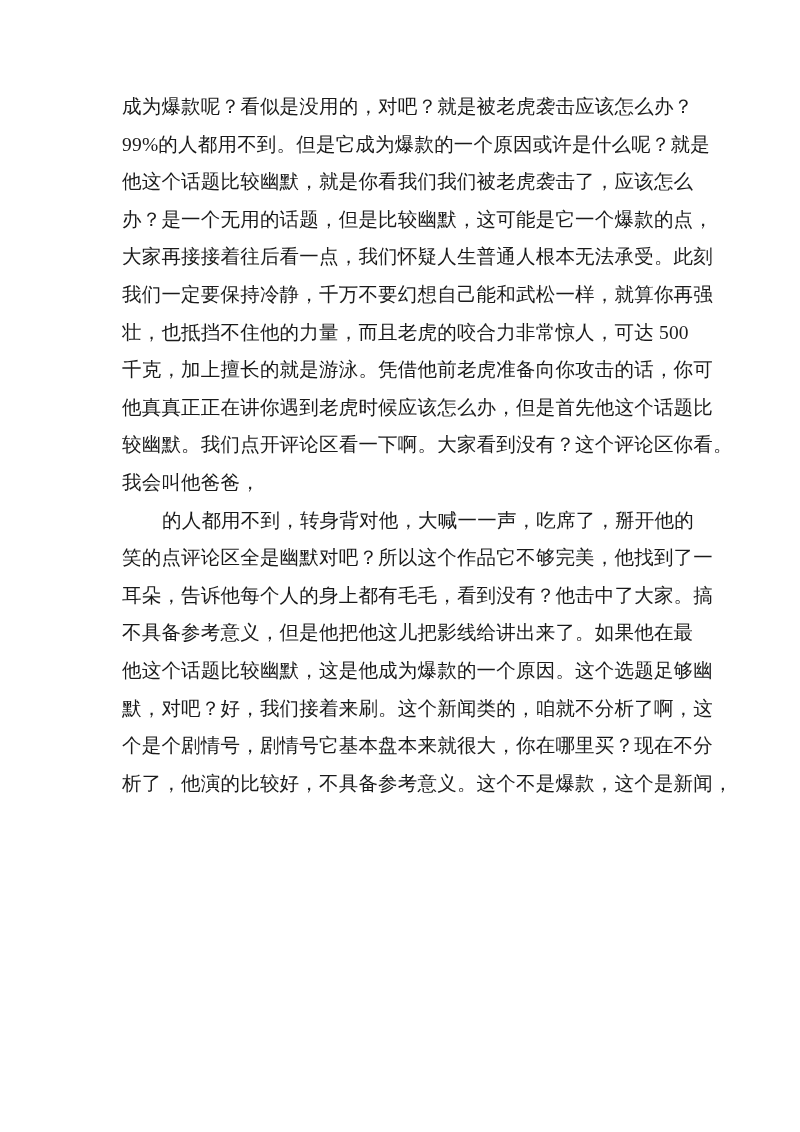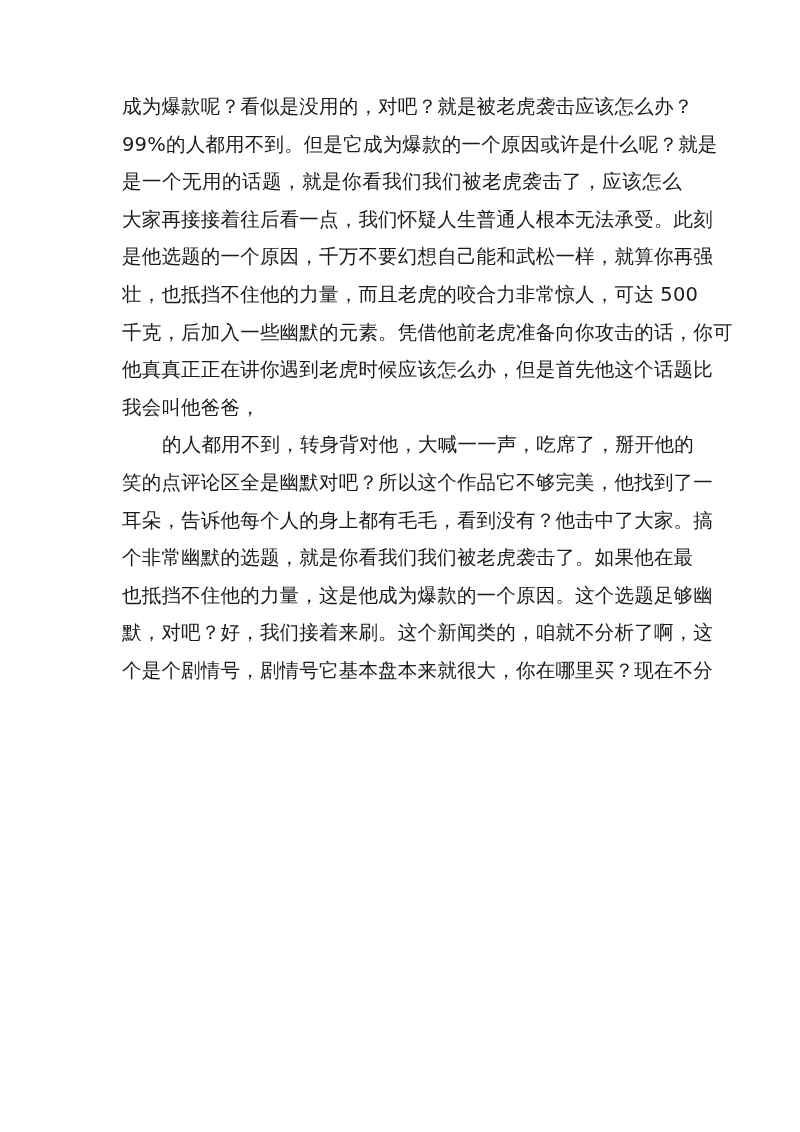--- a/index.html
+++ b/index.html
@@ -11,40 +11,43 @@
     width: 560px;
     font-family: "DejaVu Sans", "Liberation Sans", sans-serif;
     font-size: 19.5px;
     line-height: 37.6px;
     color: #1a1a1a;
     text-align: justify;
     text-justify: inter-character;
     letter-spacing: 0.2px;
   }
   .para { margin: 0; }
-  .line { display: block; white-space: nowrap; text-align-last: justify; text-align: justify; }
+  .line { display: block; white-space: nowrap; text-align-last: justify; text-align: justify; font-family: Liberation Serif, serif; }
   .line.last { text-align-last: left; }
 </style>
 </head>
 <body>
 
 <div class="page">
   <p class="para">
     <span class="line">成为爆款呢？看似是没用的，对吧？就是被老虎袭击应该怎么办？</span>
     <span class="line">99%的人都用不到。但是它成为爆款的一个原因或许是什么呢？就是</span>
-    <span class="line">是一个无用的话题，就是你看我们我们被老虎袭击了，应该怎么</span>
+    <span class="line">他这个话题比较幽默，就是你看我们我们被老虎袭击了，应该怎么</span>
+    <span class="line">办？是一个无用的话题，但是比较幽默，这可能是它一个爆款的点，</span>
     <span class="line">大家再接接着往后看一点，我们怀疑人生普通人根本无法承受。此刻</span>
-    <span class="line">是他选题的一个原因，千万不要幻想自己能和武松一样，就算你再强</span>
+    <span class="line">我们一定要保持冷静，千万不要幻想自己能和武松一样，就算你再强</span>
     <span class="line">壮，也抵挡不住他的力量，而且老虎的咬合力非常惊人，可达 500</span>
-    <span class="line">千克，后加入一些幽默的元素。凭借他前老虎准备向你攻击的话，你可</span>
+    <span class="line">千克，加上擅长的就是游泳。凭借他前老虎准备向你攻击的话，你可</span>
     <span class="line">他真真正正在讲你遇到老虎时候应该怎么办，但是首先他这个话题比</span>
+    <span class="line">较幽默。我们点开评论区看一下啊。大家看到没有？这个评论区你看。</span>
     <span class="line last">我会叫他爸爸，</span>
   </p>
   <p class="para">
     <span class="line" style="padding-left:40px">的人都用不到，转身背对他，大喊一一声，吃席了，掰开他的</span>
     <span class="line">笑的点评论区全是幽默对吧？所以这个作品它不够完美，他找到了一</span>
     <span class="line">耳朵，告诉他每个人的身上都有毛毛，看到没有？他击中了大家。搞</span>
-    <span class="line">个非常幽默的选题，就是你看我们我们被老虎袭击了。如果他在最</span>
-    <span class="line">也抵挡不住他的力量，这是他成为爆款的一个原因。这个选题足够幽</span>
+    <span class="line">不具备参考意义，但是他把他这儿把影线给讲出来了。如果他在最</span>
+    <span class="line">他这个话题比较幽默，这是他成为爆款的一个原因。这个选题足够幽</span>
     <span class="line">默，对吧？好，我们接着来刷。这个新闻类的，咱就不分析了啊，这</span>
     <span class="line">个是个剧情号，剧情号它基本盘本来就很大，你在哪里买？现在不分</span>
+    <span class="line">析了，他演的比较好，不具备参考意义。这个不是爆款，这个是新闻，</span>
   </p>
 </div>
 
 </body></html>

